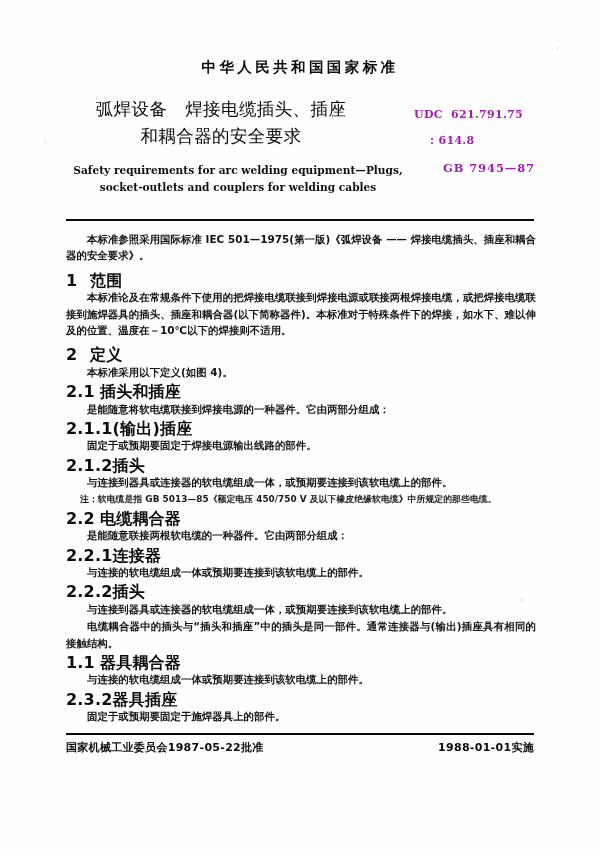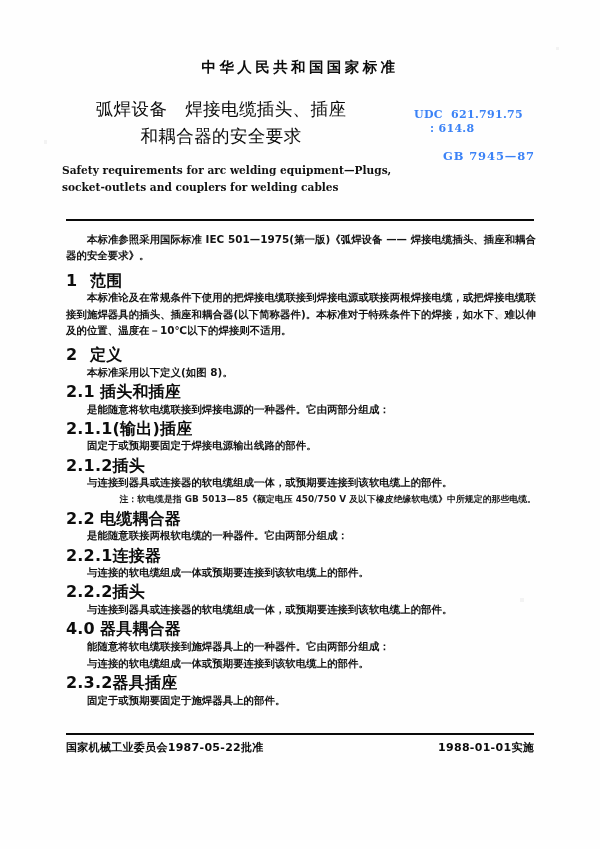--- a/index.html
+++ b/index.html
@@ -51,51 +51,51 @@
     letter-spacing: 0.4px;
     line-height: 27px;
     color: #0a0a0a;
   }
 
   .subtitle-block {
     position: absolute;
     left: 62px;
     top: 162px;
     width: 352px;
-    text-align: left;
+    text-align: center;
   }
   .subtitle-line {
     font-family: "DejaVu Serif", "Liberation Serif", serif;
     font-size: 10.6px;
     font-weight: bold;
     line-height: 17px;
     color: #111111;
   }
 
   
   .code-block {
     position: absolute;
     left: 414px;
     top: 108px;
     width: 150px;
     font-family: "DejaVu Serif", "Liberation Serif", serif;
-    color: #3b82f6;
+    color: #a21caf;
   }
   .udc-row {
     font-size: 11px;
     font-weight: bold;
     letter-spacing: 0.3px;
     white-space: nowrap;
   }
   .udc-second {
     font-size: 11px;
     font-weight: bold;
     letter-spacing: 0.3px;
     padding-left: 16px;
-    margin-top: 1px;
+    margin-top: 13px;
     white-space: nowrap;
   }
   .gb-row {
     font-size: 11.5px;
     font-weight: bold;
     letter-spacing: 0.9px;
     margin-top: 14px;
     white-space: nowrap;
     text-align: center;
   }
@@ -154,21 +154,20 @@
     min-width: 34px;
   }
   .note {
     font-size: 8.9px;
     font-weight: bold;
     line-height: 15px;
     color: #1a1a1a;
     margin: 0 0 0 0;
     text-indent: 14px;
     letter-spacing: 0.02px;
-    text-align: right;
   }
   .gap-sm { height: 4px; }
 
   
   .footer {
     position: absolute;
     left: 66px;
     top: 740px;
     width: 468px;
     display: flex;
@@ -228,21 +227,21 @@
     <div class="heading">
       <span class="num">1</span><span>范围</span>
     </div>
     <p class="para indent">本标准论及在常规条件下使用的把焊接电缆联接到焊接电源或联接两根焊接电缆，或把焊接电缆联接到施焊器具的插头、插座和耦合器(以下简称器件)。本标准对于特殊条件下的焊接，如水下、难以伸及的位置、温度在－10℃以下的焊接则不适用。</p>
 
     <div class="gap-sm"></div>
 
     <div class="heading">
       <span class="num">2</span><span>定义</span>
     </div>
-    <p class="para indent">本标准采用以下定义(如图 8)。</p>
+    <p class="para indent">本标准采用以下定义(如图 4)。</p>
 
     <div class="heading sub">
       <span class="num">2.1</span><span>插头和插座</span>
     </div>
     <p class="para indent">是能随意将软电缆联接到焊接电源的一种器件。它由两部分组成：</p>
 
     <div class="heading sub">
       <span class="num">2.1.1</span><span>(输出)插座</span>
     </div>
     <p class="para indent">固定于或预期要固定于焊接电源输出线路的部件。</p>
@@ -260,25 +259,25 @@
 
     <div class="heading sub">
       <span class="num">2.2.1</span><span>连接器</span>
     </div>
     <p class="para indent">与连接的软电缆组成一体或预期要连接到该软电缆上的部件。</p>
 
     <div class="heading sub">
       <span class="num">2.2.2</span><span>插头</span>
     </div>
     <p class="para indent">与连接到器具或连接器的软电缆组成一体，或预期要连接到该软电缆上的部件。</p>
-
-    <div class="heading sub">
-      <span class="num">4.0</span><span>器具耦合器</span>
-    </div>
-    <p class="para indent">能随意将软电缆联接到施焊器具上的一种器件。它由两部分组成：</p>
+    <p class="para indent">电缆耦合器中的插头与“插头和插座”中的插头是同一部件。通常连接器与(输出)插座具有相同的接触结构。</p>
+
+    <div class="heading sub">
+      <span class="num">1.1</span><span>器具耦合器</span>
+    </div>
 
     <p class="para indent">与连接的软电缆组成一体或预期要连接到该软电缆上的部件。</p>
 
     <div class="heading sub">
       <span class="num">2.3.2</span><span>器具插座</span>
     </div>
     <p class="para indent">固定于或预期要固定于施焊器具上的部件。</p>
 
   </div>
 

